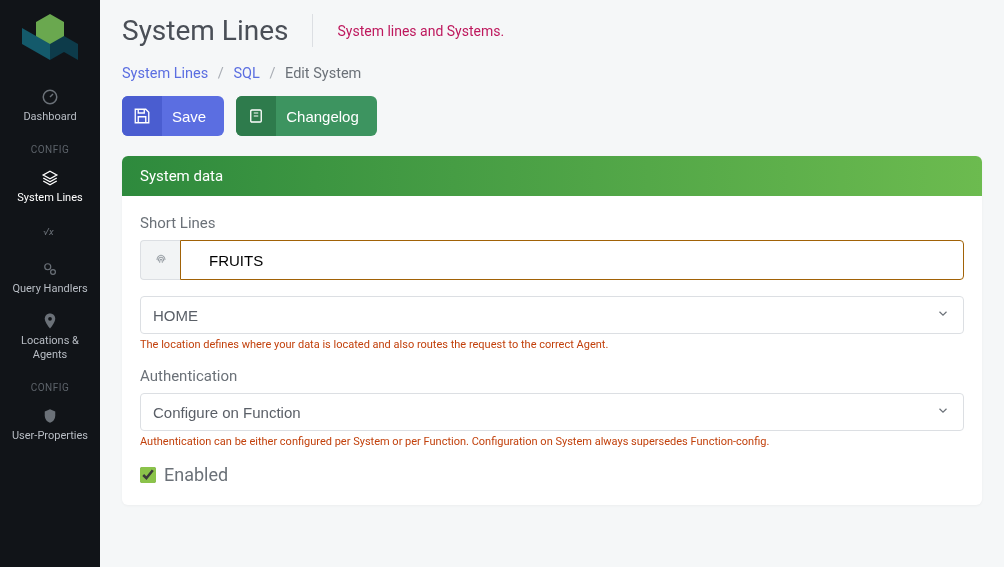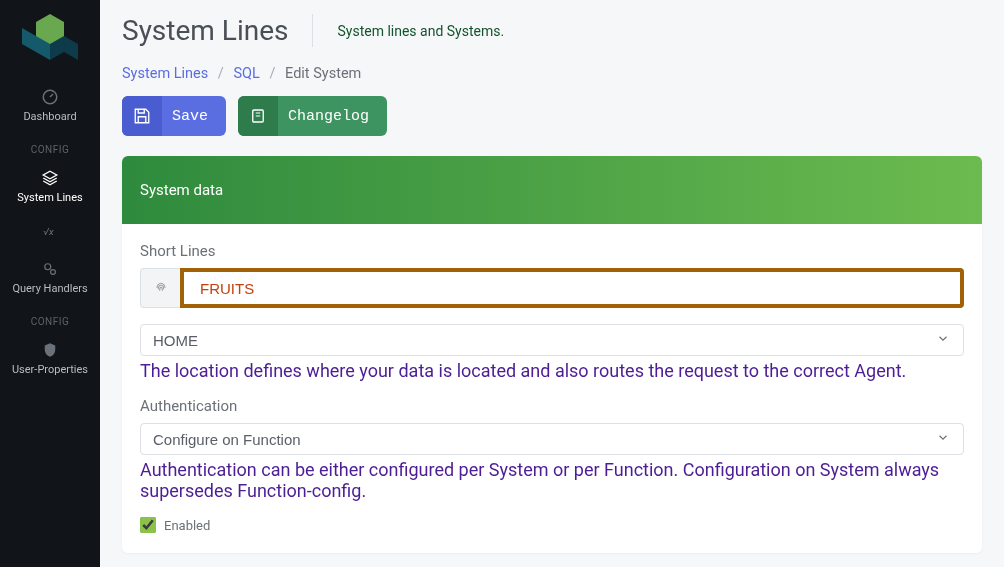--- a/index.html
+++ b/index.html
@@ -66,21 +66,21 @@
   .header h1 {
     font-size: 28px;
     font-weight: 400;
     color: #4a4f57;
     margin-right: 24px;
     padding-right: 24px;
     border-right: 1px solid #dcdfe3;
   }
   .header .subtitle {
     font-size: 14px;
-    color: #14532d;
+    color: #be185d;
   }
   .breadcrumb {
     padding: 12px 22px 14px;
     font-size: 14.5px;
     color: #6b7178;
   }
   .breadcrumb a { color: #5b6ee1; text-decoration: none; cursor: pointer; }
   .breadcrumb .sep { margin: 0 6px; color: #a8adb3; }
   .breadcrumb .current { color: #6b7178; }
   .action-bar {
@@ -98,37 +98,37 @@
     font-size: 15px;
     color: #fff;
   }
   .btn .btn-icon {
     width: 40px;
     height: 40px;
     display: flex;
     align-items: center;
     justify-content: center;
   }
-  .btn .btn-label { padding: 0 18px 0 10px; height:32px; display:flex; align-items:center;font-family:Liberation Mono, monospace;}
+  .btn .btn-label { padding: 0 18px 0 10px; height:32px; display:flex; align-items:center;}
   .btn-save { background: #5b6ee1; }
   .btn-save .btn-icon { background: #4a5dd0; }
   .btn-changelog { background: #3d9460; }
   .btn-changelog .btn-icon { background: #2e7b4c; }
   .card {
     margin: 0 22px;
     background: #fff;
     border-radius: 6px;
     overflow: hidden;
     box-shadow: 0 1px 3px rgba(0,0,0,.04);
   }
   .card-header {
     background: linear-gradient(90deg, #2e8a3d 0%, #6cbb4f 100%);
     color: #fff;
     font-size: 15px;
-    padding: 25px 18px;
+    padding: 11px 18px;
   }
   .card-body { padding: 18px 18px 20px; }
   .form-label {
     font-size: 15px;
     color: #6b7178;
     margin-bottom: 8px;
     display: block;
   }
   .input-group {
     display: flex;
@@ -140,61 +140,61 @@
     border: 1px solid #dcdfe3;
     border-right: none;
     border-radius: 4px 0 0 4px;
     display: flex;
     align-items: center;
     justify-content: center;
   }
   .text-input {
     flex: 1;
     height: 40px;
-    padding: 0 16px;
-    font-size: 15px;
-    color: #c2410c;
-    border: 4px solid #a16207;
+    padding: 0 28px;
+    font-size: 15px;
+    color: #000000;
+    border: 1px solid #a16207;
     border-radius: 0 4px 4px 0;
     background: #fff;
   }
   .select-wrap { position: relative; margin-bottom: 4px; }
   .select {
     width: 100%;
-    height: 32px;
+    height: 38px;
     padding: 0 12px;
     font-size: 15px;
     color: #5a5f67;
     border: 1px solid #dcdfe3;
     border-radius: 4px;
     background: #fff;
     appearance: none;
     cursor: pointer;
   }
   .select-wrap .chev {
     position: absolute;
     right: 14px;
     top: 50%;
     transform: translateY(-50%);
     pointer-events: none;
   }
   .help-text {
-    font-size: 18px;
-    color: #4c1d95;
+    font-size: 11px;
+    color: #c2410c;
     margin-bottom: 16px;
     margin-top: 2px;
   }
   .checkbox-row {
     display: flex;
     align-items: center;
     gap: 8px;
     margin-top: 4px;
   }
   .checkbox-row input { width:16px; height:16px; accent-color:#8bc34a; }
-  .checkbox-row label { font-size:13px; color:#6b7178; }
+  .checkbox-row label { font-size:18px; color:#6b7178; }
 </style>
 </head>
 <body>
 
 <nav class="sidebar">
   <div class="logo">
     <svg viewBox="0 0 60 60">
       <polygon points="30,4 44,12 44,28 30,36 16,28 16,12" fill="#6aa84f"></polygon>
       <polygon points="16,28 30,36 30,52 16,44 2,36 2,20" fill="#145a6b" transform="translate(0,-2)"></polygon>
       <polygon points="44,28 58,36 58,52 44,44 30,52 30,36" fill="#0d3b4a" transform="translate(0,-2)"></polygon>
@@ -233,20 +233,29 @@
   <div class="nav-item">
     <span class="icon">
       <svg viewBox="0 0 24 24" width="18" height="18">
           <circle cx="9" cy="9" r="4" fill="none" stroke="#6b7178" stroke-width="1.6"></circle>
           <circle cx="16" cy="16" r="3.2" fill="none" stroke="#6b7178" stroke-width="1.6"></circle>
         </svg>
     </span>
     <span>Query Handlers</span>
   </div>
 
+  <div class="nav-item">
+    <span class="icon">
+      <svg viewBox="0 0 24 24" width="18" height="18" fill="#6b7178">
+          <path d="M12 2 C8 2 5 5 5 9 C5 14 12 22 12 22 C12 22 19 14 19 9 C19 5 16 2 12 2 Z" fill="#6b7178"></path>
+          <circle cx="12" cy="9" r="2.5" fill="#111418"></circle>
+        </svg>
+    </span>
+    <span>Locations &amp; Agents</span>
+  </div>
 
   <div class="nav-section">CONFIG</div>
 
   <div class="nav-item">
     <span class="icon">
       <svg viewBox="0 0 24 24" width="18" height="18" fill="#6b7178">
           <path d="M12 3 L19 6 V11 C19 16 16 20 12 21 C8 20 5 16 5 11 V6 Z" fill="#6b7178"></path>
         </svg>
     </span>
     <span>User-Properties</span>

